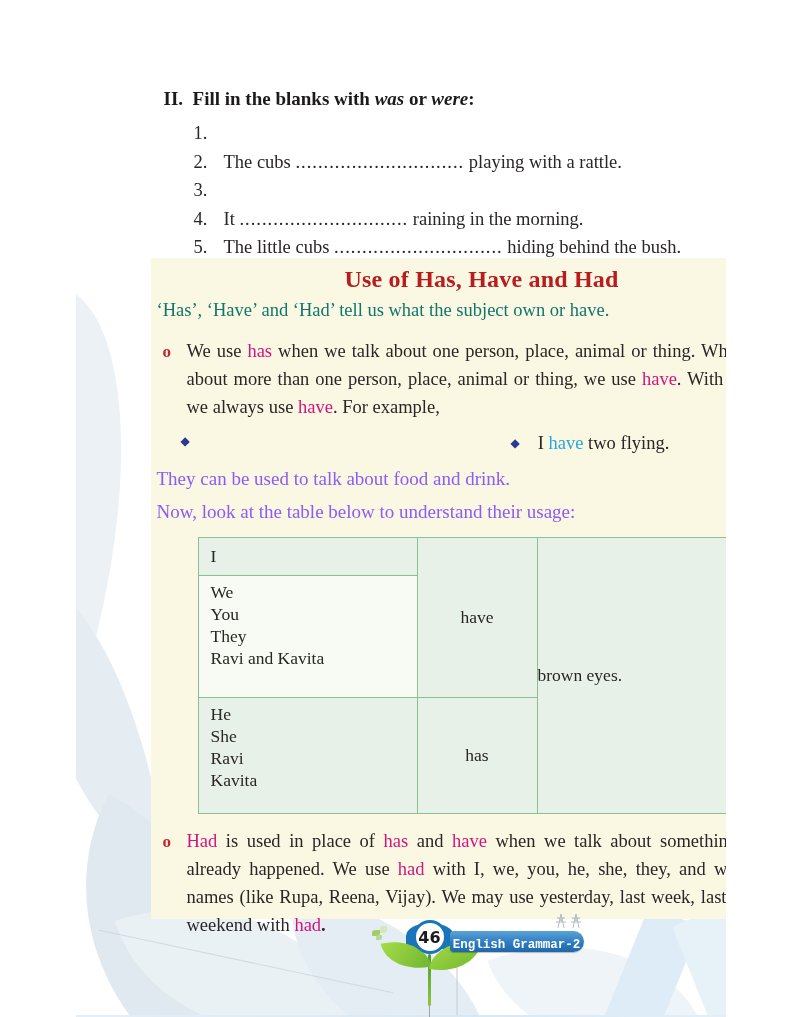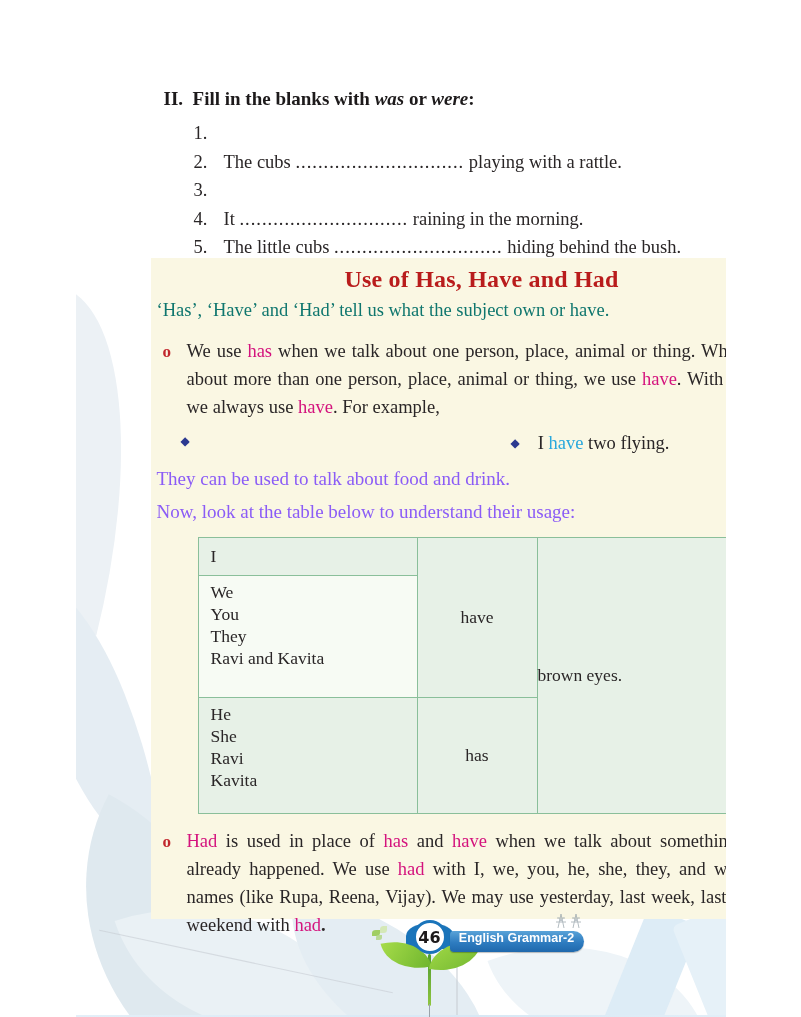--- a/index.html
+++ b/index.html
@@ -76,22 +76,22 @@
   .page-circle {
     position:absolute; left:337px; top:914px; width:34px; height:34px; z-index:4;
     background:#ffffff; border:3px solid #1a74ba; border-radius:50%;
     display:flex; align-items:center; justify-content:center;
     font-family:"DejaVu Sans", sans-serif; font-weight:bold; font-size:16px; color:#1d1a1b;
   }
   .banner {
     position:absolute; left:374px; top:925px; width:134px; height:21px; z-index:3;
     background:linear-gradient(#5aa3d8 0%, #2e7cc0 55%, #1f68ac 100%);
     border-radius:4px 11px 11px 4px;
-    display:flex; align-items:flex-start; justify-content:center;
-    font-family:Liberation Sans, sans-serif; font-weight:bold; font-size:12.5px; color:#ffffff;
+    display:flex; align-items:flex-end; justify-content:center;
+    font-family:Liberation Mono, monospace; font-weight:bold; font-size:12.5px; color:#ffffff;
     box-shadow:0 1px 1px rgba(0,0,0,.25);
   }
   .leaf-green {
     position:absolute; z-index:2;
     background:linear-gradient(135deg,#a6dc49,#6fb52e);
   }
   .leaf-left { left:308px; top:932px; width:44px; height:34px; border-radius:0 100% 0 100%; transform:rotate(-14deg); }
   .leaf-right{ left:356px; top:932px; width:46px; height:36px; border-radius:100% 0 100% 0; transform:rotate(12deg); }
   .stem { position:absolute; left:352px; top:948px; width:3px; height:52px; z-index:1;
           background:linear-gradient(#4e9a2f,#8fc63f); border-radius:2px; }

